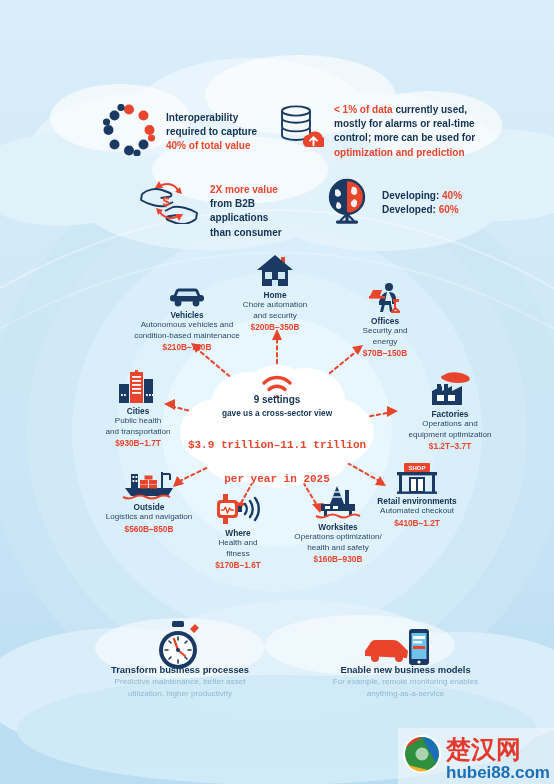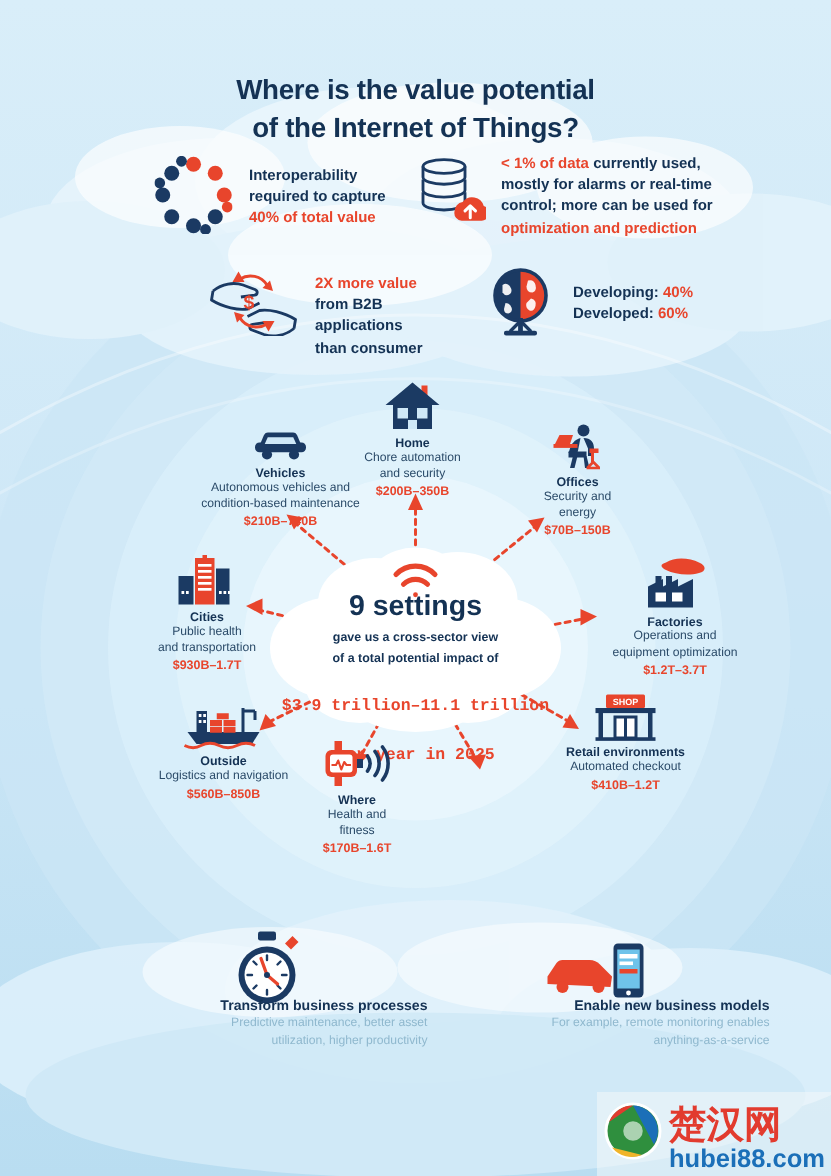--- a/index.html
+++ b/index.html
@@ -32,21 +32,21 @@
   #fact-data{left:276px;top:102px;width:215px;}
   #fact-data .ftext{margin-left:10px;padding-top:1px;}
   #fact-b2b{left:138px;top:178px;width:160px;}
   #fact-b2b .ftext{margin-left:10px;padding-top:5px;}
   #fact-globe{left:324px;top:178px;width:180px;}
   #fact-globe .ftext{margin-left:12px;padding-top:11px;}
 
   
   .cloud-wrap{position:absolute;left:177px;top:365px;width:200px;height:115px;}
   .cloud-txt{position:absolute;left:0;top:0;width:200px;text-align:center;}
-  .cloud-txt .c1{font-size:19px;font-weight:bold;color:#143254;margin-top:29px;}
+  .cloud-txt .c1{font-size:10px;font-weight:bold;color:#143254;margin-top:29px;}
   .cloud-txt .c2{font-size:8.3px;color:#143254;line-height:1.36;margin-top:3px;font-weight:bold;}
   .cloud-txt .c3{font-size:11px;font-weight:bold;color:#e8452c;line-height:1.25;margin-top:20px;font-family:Liberation Mono, monospace;}
 
   
   .node{position:absolute;text-align:center;}
   .node .nicon{display:block;margin:0 auto 2px;}
   .node .nname{font-size:8.3px;font-weight:bold;color:#143254;line-height:1.25;}
   .node .ndesc{font-size:8.1px;color:#2a4a68;line-height:1.28;margin-top:0px;}
   .node .nval{font-size:8.3px;font-weight:bold;color:#e8452c;margin-top:1px;}
 
@@ -57,21 +57,21 @@
   #node-factories{left:390px;top:371px;width:120px;}
   #node-outside{left:86px;top:468px;width:126px;}
   #node-human{left:190px;top:492px;width:96px;}
   #node-worksites{left:276px;top:484px;width:124px;}
   #node-retail{left:352px;top:462px;width:130px;}
 
   
   .opp-title{
     position:absolute;left:214px;top:636px;font-size:13px;font-weight:bold;color:#143254;
   }
-  .opp-col{position:absolute;text-align:right;}
+  .opp-col{position:absolute;text-align:center;}
   .opp-col .ot{font-size:9.4px;font-weight:bold;color:#143254;line-height:1.3;}
   .opp-col .od{font-size:8.1px;color:#8fb8ce;line-height:1.35;margin-top:1px;}
   #opp-left{left:75px;top:664px;width:210px;}
   #opp-right{left:298px;top:664px;width:215px;}
 
   
   .watermark{position:absolute;right:0;bottom:0;width:156px;height:56px;}
 </style>
 </head>
 <body>
@@ -163,24 +163,20 @@
       <ellipse cx="277" cy="464" rx="46" ry="24" fill="#ffffff"></ellipse>
     </g>
 
     <g transform="translate(277,388)" fill="none" stroke="#e8452c" stroke-width="3.4" stroke-linecap="round">
       <path d="M -13 -5 A 18 18 0 0 1 13 -5"></path>
       <path d="M -8 1.5 A 11.5 11.5 0 0 1 8 1.5"></path>
       <circle cx="0" cy="8.5" r="1.6" fill="#e8452c" stroke="none"></circle>
     </g>
   </svg>
 
-  <div class="title">
-    <div>Where is the value potential</div>
-    <div>of the Internet of Things?</div>
-  </div>
 
   <div class="fact" id="fact-interop">
     <svg class="ficon" width="52" height="52" viewBox="0 0 52 52">
       <g>
         <circle cx="26" cy="5.5" r="5" fill="#e8452c"></circle>
         <circle cx="40.5" cy="11.5" r="5" fill="#e8452c"></circle>
         <circle cx="46.5" cy="26" r="5" fill="#e8452c"></circle>
         <circle cx="40.5" cy="40.5" r="5" fill="#1b3a63"></circle>
         <circle cx="26" cy="46.5" r="5" fill="#1b3a63"></circle>
         <circle cx="11.5" cy="40.5" r="5" fill="#1b3a63"></circle>
@@ -263,21 +259,20 @@
     <div class="ftext">
       <div><span>Developing:</span> <span class="hl">40%</span></div>
       <div><span>Developed:</span> <span class="hl">60%</span></div>
     </div>
   </div>
 
   <div class="cloud-wrap">
     <div class="cloud-txt">
       <div class="c1">9 settings</div>
       <div class="c2">gave us a cross-sector view</div>
-      <div class="c2">of a total potential impact of</div>
       <div class="c3">$3.9 trillion–11.1 trillion</div>
       <div class="c3">per year in 2025</div>
     </div>
   </div>
 
   <div class="node" id="node-vehicles">
     <svg class="nicon" width="36" height="24" viewBox="0 0 36 24">
       <path d="M4 17 v-4 l3-7 a3 3 0 0 1 2.6-1.6 h16.8 A3 3 0 0 1 29 6 l3 7 v4 z" fill="#1b3a63"></path>
       <rect x="1" y="11" width="34" height="6.5" rx="3" fill="#1b3a63"></rect>
       <path d="M9.5 7.5 h17 l2 4.5 h-21 z" fill="#cfe8f7"></path>
@@ -404,20 +399,37 @@
         <path d="M35 9 a13 13 0 0 1 0 16"></path>
         <path d="M40 6 a18 18 0 0 1 0 22"></path>
       </g>
     </svg>
     <div class="nname">Where</div>
     <div class="ndesc">Health and</div>
     <div class="ndesc">fitness</div>
     <div class="nval">$170B–1.6T</div>
   </div>
 
+  <div class="node" id="node-worksites">
+    <svg class="nicon" width="46" height="36" viewBox="0 0 46 36">
+      <path d="M22 2 l7 18 h-14 z" fill="#1b3a63"></path>
+      <path d="M18 8 h8 M16.5 13 h11" stroke="#cfe8f7" stroke-width="1.5"></path>
+      <rect x="30" y="6" width="4" height="16" fill="#1b3a63"></rect>
+      <rect x="6" y="20" width="34" height="7" fill="#1b3a63"></rect>
+      <rect x="10" y="22" width="5" height="3" fill="#ffffff"></rect>
+      <rect x="18" y="22" width="5" height="3" fill="#ffffff"></rect>
+      <rect x="9" y="27" width="3" height="5" fill="#1b3a63"></rect>
+      <rect x="34" y="27" width="3" height="5" fill="#1b3a63"></rect>
+      <path d="M1 32 q6 3 11 0 q6-3 11 0 q6 3 11 0 q5-3 11 0" stroke="#e8452c" stroke-width="2" fill="none"></path>
+    </svg>
+    <div class="nname">Worksites</div>
+    <div class="ndesc">Operations optimization/</div>
+    <div class="ndesc">health and safety</div>
+    <div class="nval">$160B–930B</div>
+  </div>
 
   <div class="node" id="node-retail">
     <svg class="nicon" width="48" height="32" viewBox="0 0 48 32">
       <rect x="11" y="1" width="26" height="9" rx="1" fill="#e8452c"></rect>
       <text x="24" y="8" font-family="Liberation Sans, sans-serif" font-size="6" font-weight="bold" fill="#ffffff" text-anchor="middle">SHOP</text>
       <rect x="4" y="10" width="40" height="3.4" fill="#1b3a63"></rect>
       <rect x="6" y="13" width="3" height="18" fill="#1b3a63"></rect>
       <rect x="39" y="13" width="3" height="18" fill="#1b3a63"></rect>
       <rect x="16" y="15" width="16" height="16" fill="#1b3a63"></rect>
       <rect x="18" y="17" width="5" height="12" fill="#ffffff"></rect>

